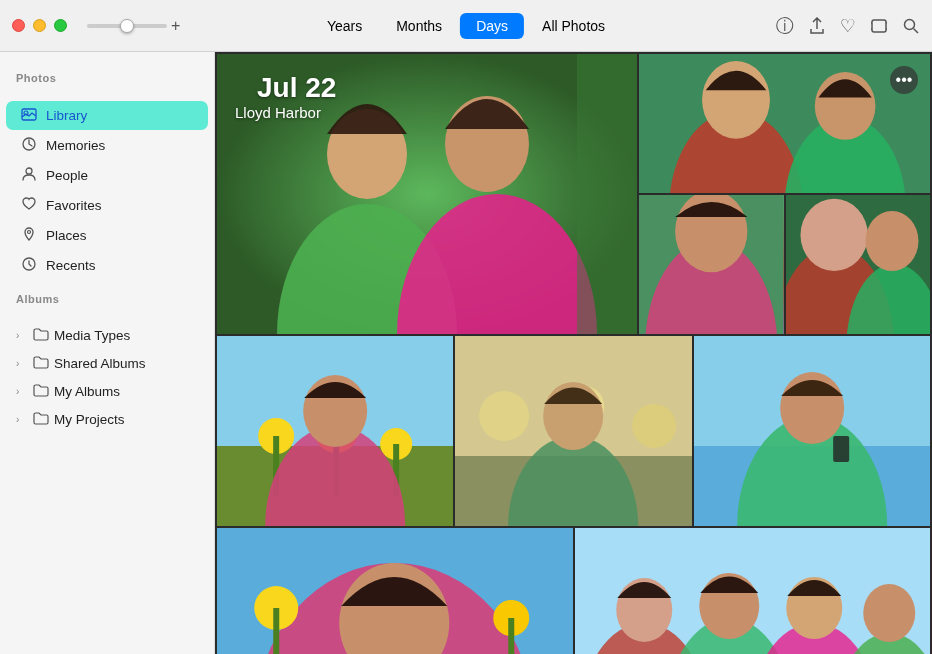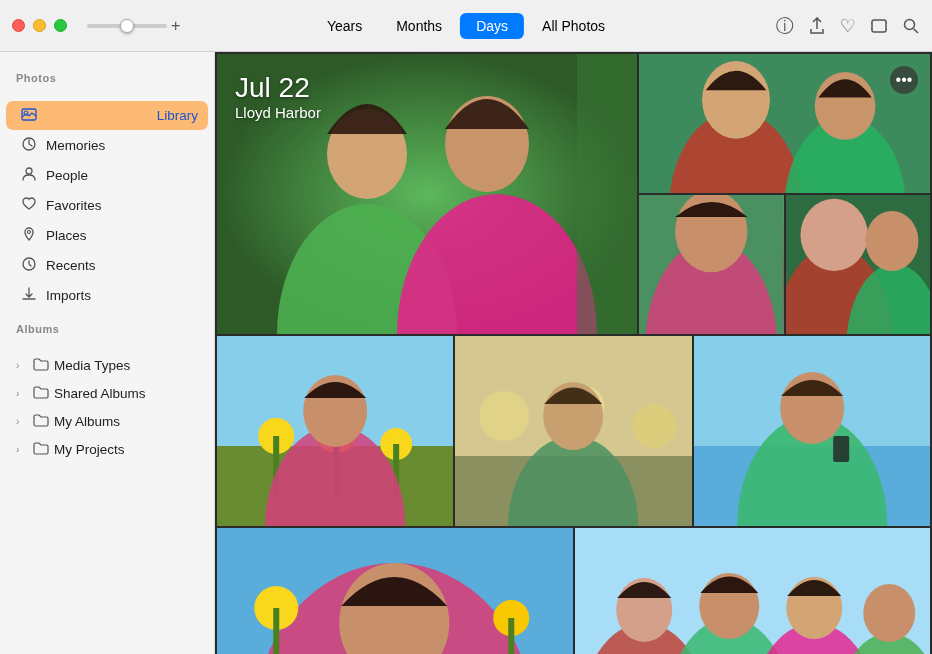--- a/index.html
+++ b/index.html
@@ -138,23 +138,22 @@
       align-items: center;
       gap: 8px;
       padding: 5px 10px 5px 14px;
       cursor: pointer;
       border-radius: 7px;
       margin: 1px 6px;
       font-size: 13.5px;
       color: #222;
     }
     .sidebar-item.active {
-      background: #fdba74;
+      background: #5eead4;
       color: #1a56cf;
-      justify-content: space-between;
     }
     .sidebar-item-icon {
       font-size: 15px;
       width: 18px;
       text-align: center;
       flex-shrink: 0;
     }
 
     .sidebar-expandable {
       display: flex;
@@ -189,22 +188,23 @@
 
     .date-header {
       position: absolute;
       top: 18px;
       left: 18px;
       z-index: 10;
       color: white;
     }
     .date-day {
       font-size: 28px;
-      font-weight: 400;
+      font-weight: 700;
       text-shadow: 0 1px 3px rgba(0,0,0,0.5);
+      margin-left: 22px;
     }
     .date-location {
       font-size: 15px;
       font-weight: 400;
       text-shadow: 0 1px 3px rgba(0,0,0,0.5);
     }
 
     .more-btn {
       position: absolute;
       top: 12px;
@@ -415,28 +415,20 @@
     <div class="sidebar-item">
       <span class="sidebar-item-icon">
         <svg width="16" height="16" viewBox="0 0 16 16" fill="none">
           <circle cx="8" cy="8" r="6" stroke="#555" stroke-width="1.3"></circle>
           <path d="M8 5v3l2 2" stroke="#555" stroke-width="1.3" stroke-linecap="round"></path>
         </svg>
       </span>
       <span>Recents</span>
     </div>
 
-    <div class="sidebar-item">
-      <span class="sidebar-item-icon">
-        <svg width="16" height="16" viewBox="0 0 16 16" fill="none">
-          <path d="M8 2v9M5 8l3 3 3-3M2 13h12" stroke="#555" stroke-width="1.3" stroke-linecap="round"></path>
-        </svg>
-      </span>
-      <span>Imports</span>
-    </div>
 
 
     <div class="sidebar-section-label">Albums</div>
 
     <div class="sidebar-expandable">
       <span class="chevron">›</span>
       <span class="expand-icon">
         <svg width="16" height="14" viewBox="0 0 16 14" fill="none">
           <path d="M1 3.5C1 2.7 1.7 2 2.5 2H6l2 2h5.5c.8 0 1.5.7 1.5 1.5v6c0 .8-.7 1.5-1.5 1.5h-11C1.7 13 1 12.3 1 11.5v-8z" stroke="#555" stroke-width="1.2"></path>
         </svg>

